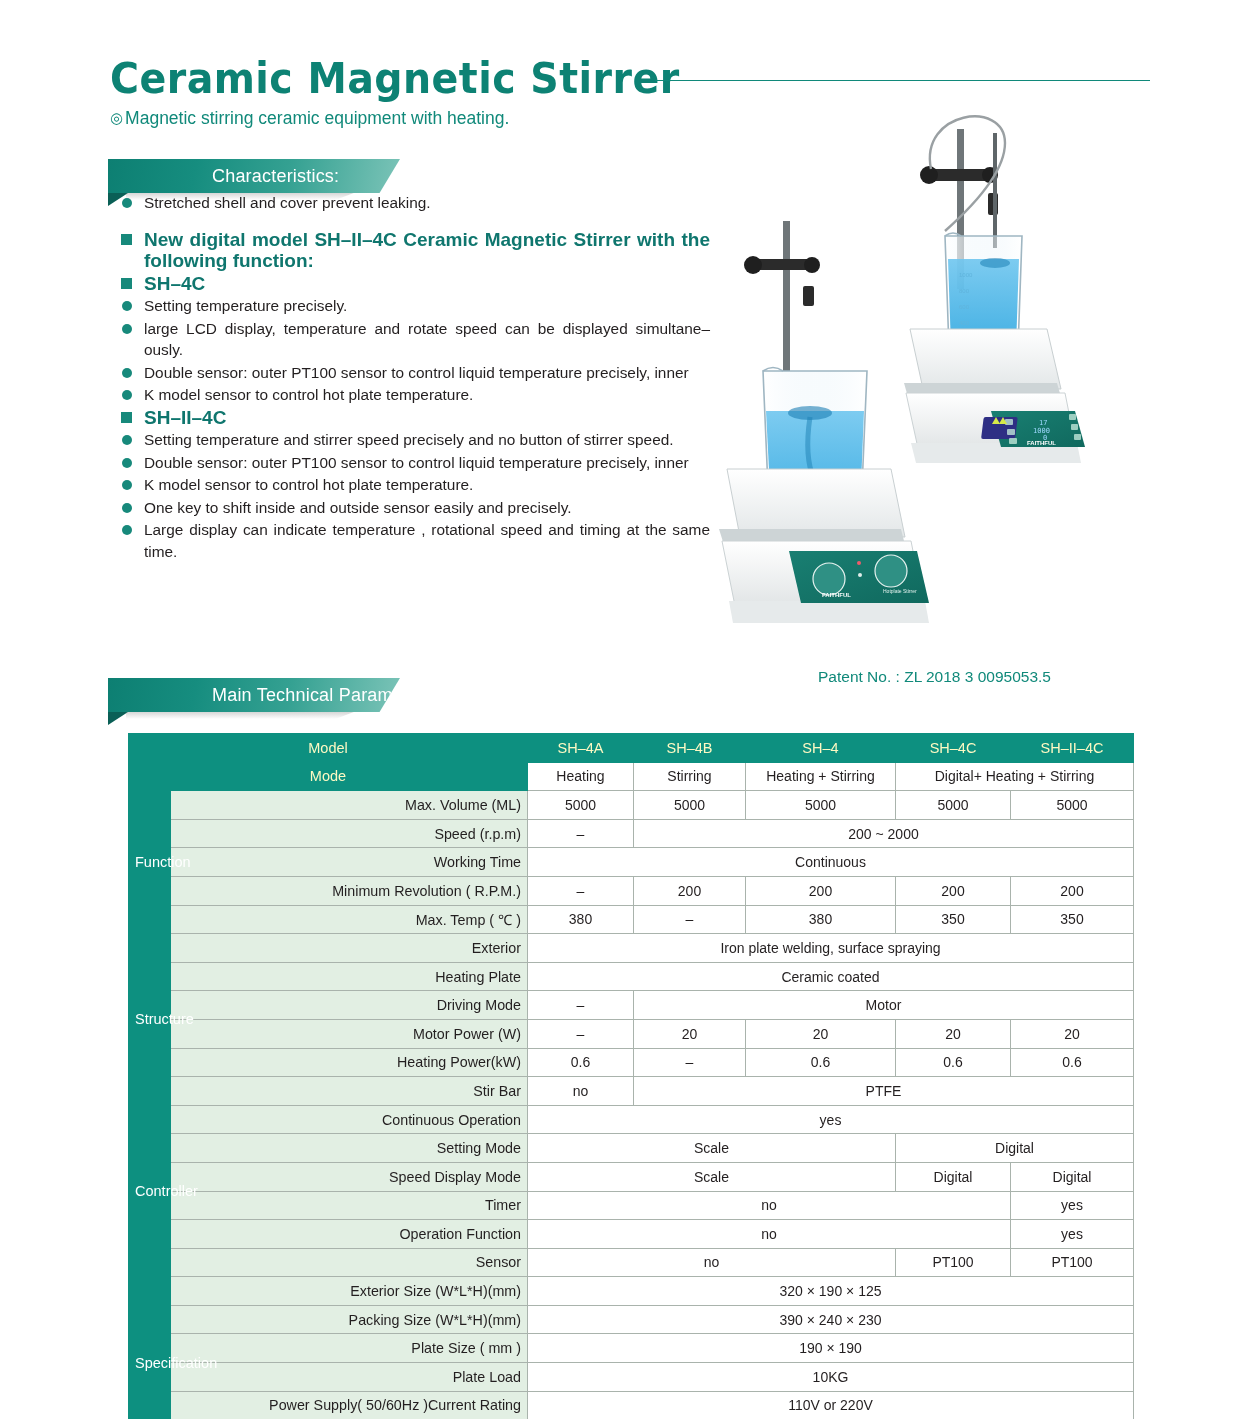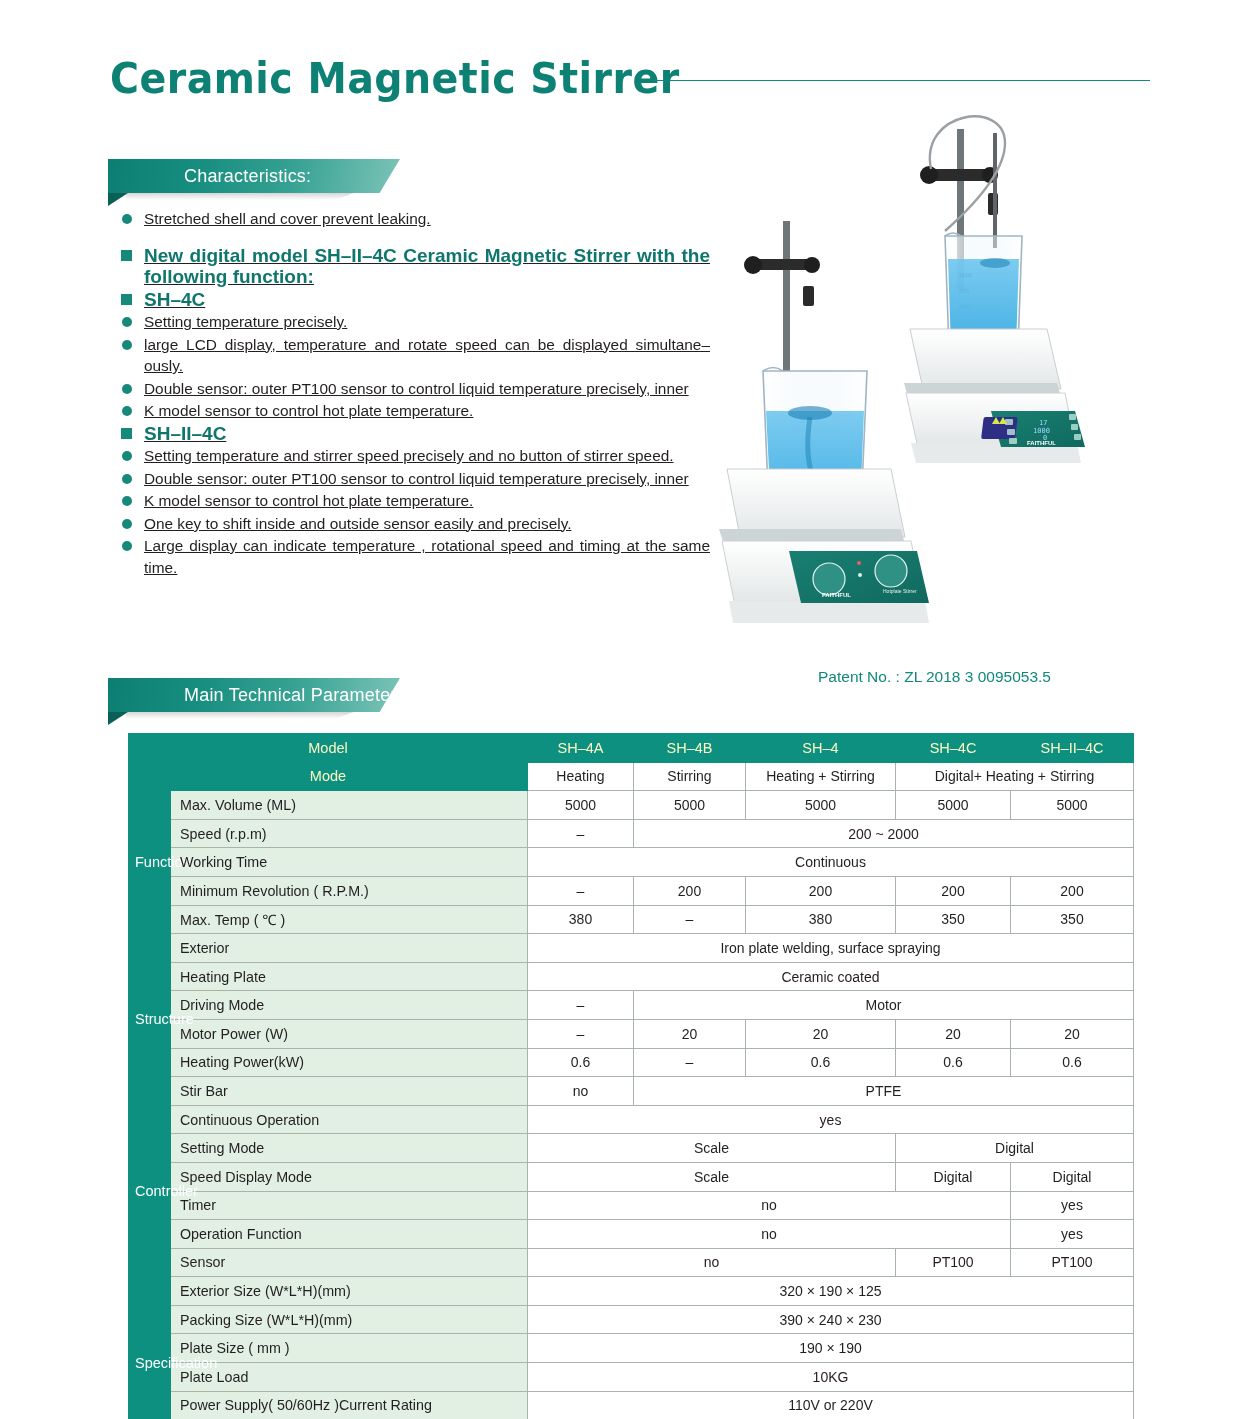--- a/index.html
+++ b/index.html
@@ -32,38 +32,38 @@
 
   
   .ribbon{position:absolute;height:34px;}
   .ribbon .body{
     position:absolute;left:0;top:0;height:34px;width:100%;
     background:linear-gradient(100deg,#0d7f72 0%,#168d7f 30%,#35a192 62%,#7cc4b8 100%);
     clip-path:polygon(0 0,100% 0,93% 100%,0 100%);
     display:flex;align-items:center;
   }
   .ribbon .label{
-    color:#ffffff;font-size:18px;padding-left:76px;white-space:nowrap;
+    color:#ffffff;font-size:18px;padding-left:104px;white-space:nowrap;
     letter-spacing:0.2px;
   }
   .ribbon .fold{
     position:absolute;left:0;top:34px;width:20px;height:13px;
     background:#0a5f56;
     clip-path:polygon(0 0,100% 0,0 100%);
   }
   .ribbon .shade{
     position:absolute;left:18px;top:34px;height:7px;width:78%;
     background:linear-gradient(180deg,rgba(120,120,120,.30),rgba(255,255,255,0));
     clip-path:polygon(0 0,100% 0,92% 100%,0 100%);
   }
   #ribbon-characteristics{left:108px;top:131px;width:292px;}
   #ribbon-parameters{left:108px;top:650px;width:292px;}
 
   
-  .features{position:absolute;left:118px;top:180px;width:592px;text-decoration:underline;}
+  .features{position:absolute;left:118px;top:164px;width:592px;}
   .feat{position:relative;padding-left:26px;margin-bottom:1px;
         font-size:15.4px;line-height:21.5px;text-align:justify;}
   .feat.justify{text-align:justify;text-justify:inter-word;}
   .feat .dot{
     position:absolute;left:4px;top:6px;width:10px;height:10px;
     border-radius:50%;background:#17897b;
   }
   .feat .sq{
     position:absolute;left:3px;top:5px;width:11px;height:11px;background:#17897b;
   }
@@ -90,34 +90,37 @@
     background:#ffffff;text-align:center;color:#231f20;
   }
   .spec-table td.head{
     background:#0d9080;color:#fef9c3;border-color:#0d9080;font-size:14.5px;
   }
   .spec-table td.cat{
     background:#0d9080;color:#ffffff;border-color:#0d9080;font-size:14.5px;
     width:42px;
   }
   .spec-table td.param{
-    background:#e2efe3;text-align:left;padding-left:9px;font-size:14.3px;
+    background:#e2efe3;text-align:right;padding-left:9px;font-size:14.3px;
     color:#231f20;
   }
   .c-a{width:106px}.c-b{width:112px}.c-c{width:150px}.c-d{width:115px}.c-e{width:123px}
 </style>
 </head>
 <body>
 
 <div class="page">
 
   <div class="title-row">
     <span class="main-title">Ceramic Magnetic Stirrer</span>
   </div>
   <div class="title-rule"></div>
+  <div class="subtitle">
+    <span class="ring">◎</span><span>Magnetic stirring ceramic equipment with heating.</span>
+  </div>
 
   <div class="ribbon" id="ribbon-characteristics">
     <div class="body">
       <span class="label">Characteristics:</span>
     </div>
     <div class="fold"></div>
     <div class="shade"></div>
   </div>
 
   <div class="features" id="features-list">

